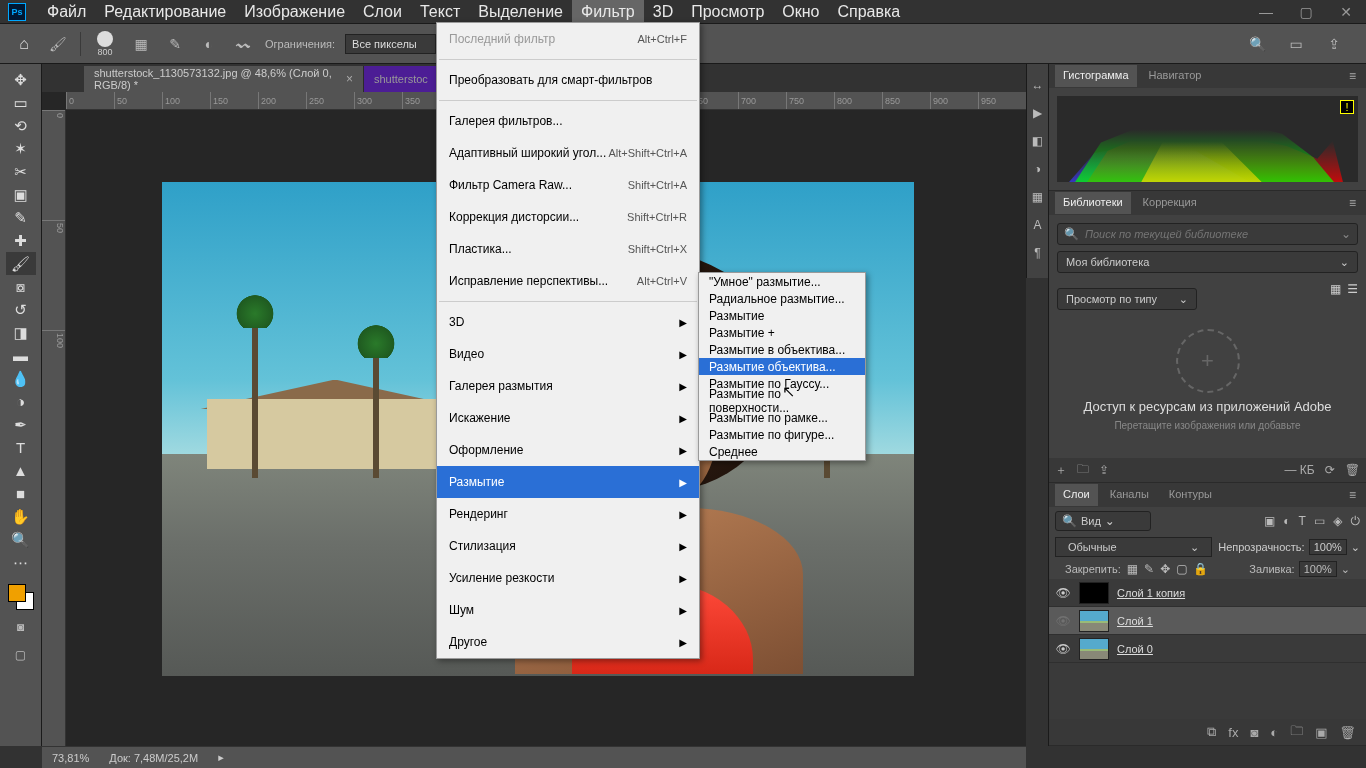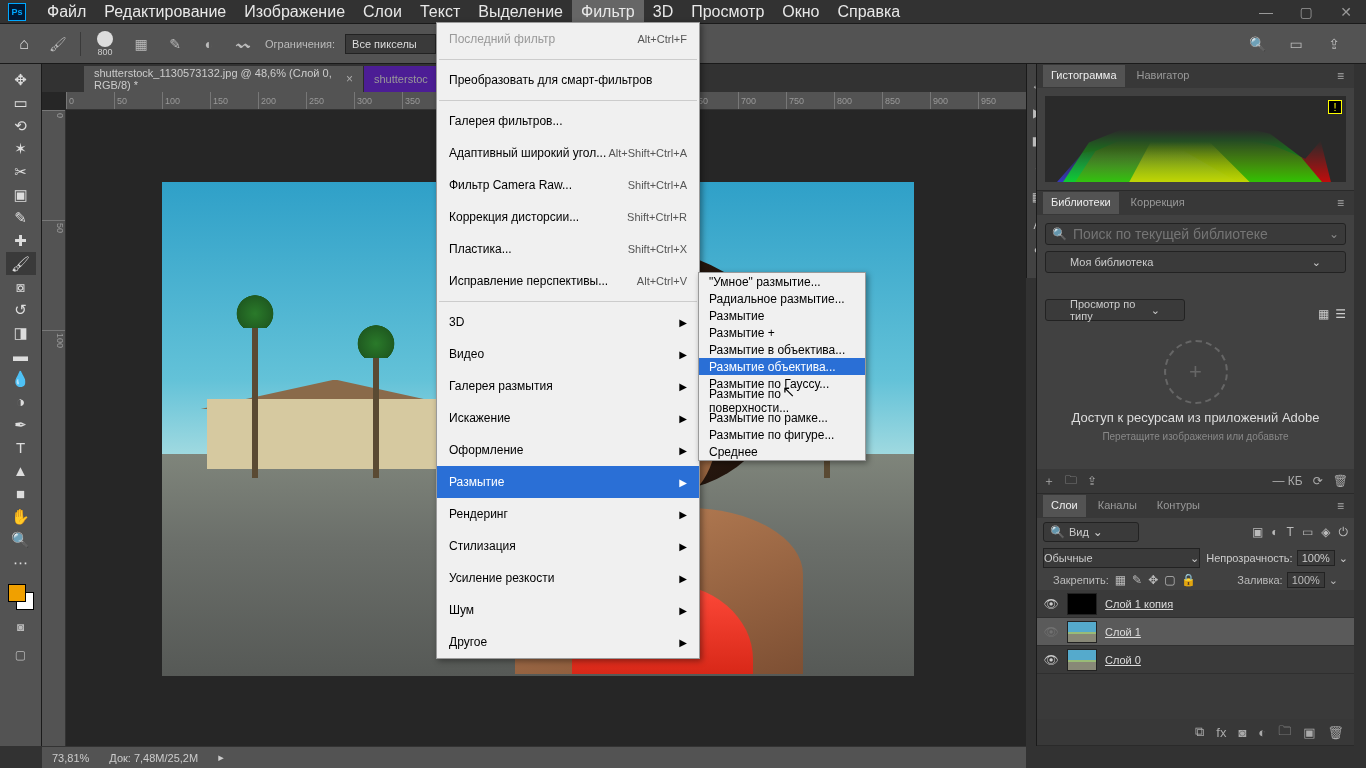--- a/index.html
+++ b/index.html
@@ -78,51 +78,51 @@
 .menu2{ position:absolute; left:698px; top:272px; width:168px; background:#f0f0f0; border:1px solid #9a9a9a; box-shadow:2px 2px 6px rgba(0,0,0,.4); color:#000; z-index:51;}
 .menu2 .mi{ height:17px; padding:0 10px; display:flex; align-items:center; font-size:12px;}
 .menu2 .mi.hl{ background:#2a6fd6; color:#fff;}
 .cursor{ position:absolute; left:782px; top:382px; z-index:60; font-size:16px; color:#000; text-shadow:0 0 2px #fff; pointer-events:none;}
 
 
 .rtoolbar{ position:absolute; right:318px; top:64px; width:22px; background:#424242; display:flex; flex-direction:column; align-items:center; gap:10px; padding:14px 0; border-left:1px solid #1a1a1a;}
 .rtoolbar span{ width:18px; height:18px; color:#bbb; font-size:12px; text-align:center;}
 
 
-.rpanels{ position:absolute; right:12px; top:64px; bottom:22px; width:318px; background:#535353; border-left:1px solid #1a1a1a; display:flex; flex-direction:column;}
+.rpanels{ position:absolute; right:0; top:64px; bottom:22px; width:318px; background:#535353; border-left:1px solid #1a1a1a; display:flex; flex-direction:column;}
 .pgroup{ border-bottom:1px solid #2a2a2a;}
 .ptabs{ height:24px; background:#383838; display:flex; align-items:center; padding:0 6px; gap:4px;}
 .ptab{ padding:4px 8px; font-size:11px; color:#999; border-bottom:2px solid transparent;}
 .ptab.active{ color:#eee; background:#535353;}
 .pmenu{ margin-left:auto; color:#aaa; font-size:12px; padding-right:4px;}
 .pbody{ background:#414141; padding:8px;}
 
 .histogram{ height:86px; background:#2a2a2a; position:relative; overflow:hidden;}
 .hist-red{ position:absolute; left:10%; bottom:0; width:85%; height:60%; background: linear-gradient( to top, rgba(255,0,0,.7), transparent 80%); clip-path: polygon(0 100%, 8% 40%, 22% 10%, 40% 5%, 60% 12%, 78% 30%, 90% 55%, 96% 20%, 100% 100%);}
 .hist-grn{ position:absolute; left:6%; bottom:0; width:86%; height:72%; background: linear-gradient( to top, rgba(0,255,0,.75), transparent 85%); clip-path: polygon(0 100%, 10% 36%, 28% 6%, 48% 2%, 66% 8%, 80% 22%, 92% 60%, 100% 100%);}
 .hist-blu{ position:absolute; left:4%; bottom:0; width:60%; height:48%; background: linear-gradient( to top, rgba(60,60,255,.7), transparent 80%); clip-path: polygon(0 100%, 14% 30%, 40% 8%, 70% 24%, 100% 100%);}
 .hist-yel{ position:absolute; left:28%; bottom:0; width:40%; height:58%; background: linear-gradient( to top, rgba(255,220,0,.7), transparent 80%); clip-path: polygon(0 100%, 20% 10%, 60% 4%, 100% 100%);}
 .hist-warn{ position:absolute; right:4px; top:4px; width:14px; height:14px; background:#000; color:#ff0; text-align:center; font-size:11px; border:1px solid #ff0;}
 
 .lib-search{ background:#3a3a3a; border:1px solid #222; height:22px; border-radius:3px; display:flex; align-items:center; padding:0 6px; gap:6px; color:#888;}
-.lib-search input{ background:transparent; border:0; color:#ccc; font-size:14px; flex:1; outline:none;}
-.lib-select{ margin-top:6px; background:#3a3a3a; border:1px solid #222; height:22px; border-radius:3px; display:flex; align-items:center; padding:0 24px; justify-content:space-between; font-size:11px;}
-.lib-row{ margin-top:20px; display:flex; align-items:flex-end; justify-content:space-between;}
+.lib-search input{ background:transparent; border:0; color:#ccc; font-size:11px; flex:1; outline:none;font-style:italic;}
+.lib-select{ margin-top:6px; background:#3a3a3a; border:1px solid #222; height:22px; border-radius:3px; display:flex; align-items:center; padding:0 8px; justify-content:space-between; font-size:11px;}
+.lib-row{ margin-top:9px; display:flex; align-items:flex-start; justify-content:space-between;}
 .lib-view{ display:flex; gap:6px;}
 .lib-empty{ height:140px; display:flex; flex-direction:column; align-items:center; justify-content:center; gap:6px; color:#aaa;}
 .lib-circle{ width:64px; height:64px; border:2px dashed #666; border-radius:50%; display:flex; align-items:center; justify-content:center; color:#666; font-size:22px;}
 .lib-foot{ height:24px; background:#383838; display:flex; align-items:center; padding:0 6px; gap:10px; font-size:12px; color:#aaa;}
 .lib-foot .spacer{flex:1;}
 
 .layers-body{ background:#414141; display:flex; flex-direction:column;}
 .lay-row1{ display:flex; align-items:center; gap:6px; padding:4px 6px;}
 .lay-search{ background:#3a3a3a; border:1px solid #222; height:20px; border-radius:3px; display:flex; align-items:center; padding:0 6px; gap:4px; flex:0 0 96px;}
 .lay-icons{ display:flex; gap:8px; margin-left:auto; color:#bbb; font-size:12px;}
 .lay-row2{ display:flex; align-items:center; gap:6px; padding:2px 6px; font-size:11px;}
-.lay-sel{ background:#3a3a3a; border:1px solid #222; height:20px; flex:1; display:flex; align-items:center; padding:0 0; justify-content:space-between;}
+.lay-sel{ background:#3a3a3a; border:1px solid #222; height:20px; flex:1; display:flex; align-items:center; padding:0 12px; justify-content:space-between;}
 .lay-opac{ display:flex; align-items:center; gap:4px;}
 .lay-opac .val{ background:#3a3a3a; border:1px solid #222; padding:1px 4px;}
 .lay-row3{ display:flex; align-items:center; gap:6px; padding:2px 16px; font-size:11px; color:#bbb;}
 .lay-lockicons{ display:flex; gap:6px; font-size:12px;}
 
 .layerlist{ background:#3a3a3a; }
 .layer{ height:28px; display:flex; align-items:center; gap:8px; padding:0 6px; border-bottom:1px solid #2f2f2f;}
 .layer.sel{ background:#5a5a5a;}
 .eye{ width:16px; text-align:center; color:#ccc;}
 .thumb{ width:30px; height:22px; background:#888; border:1px solid #222; position:relative;}

